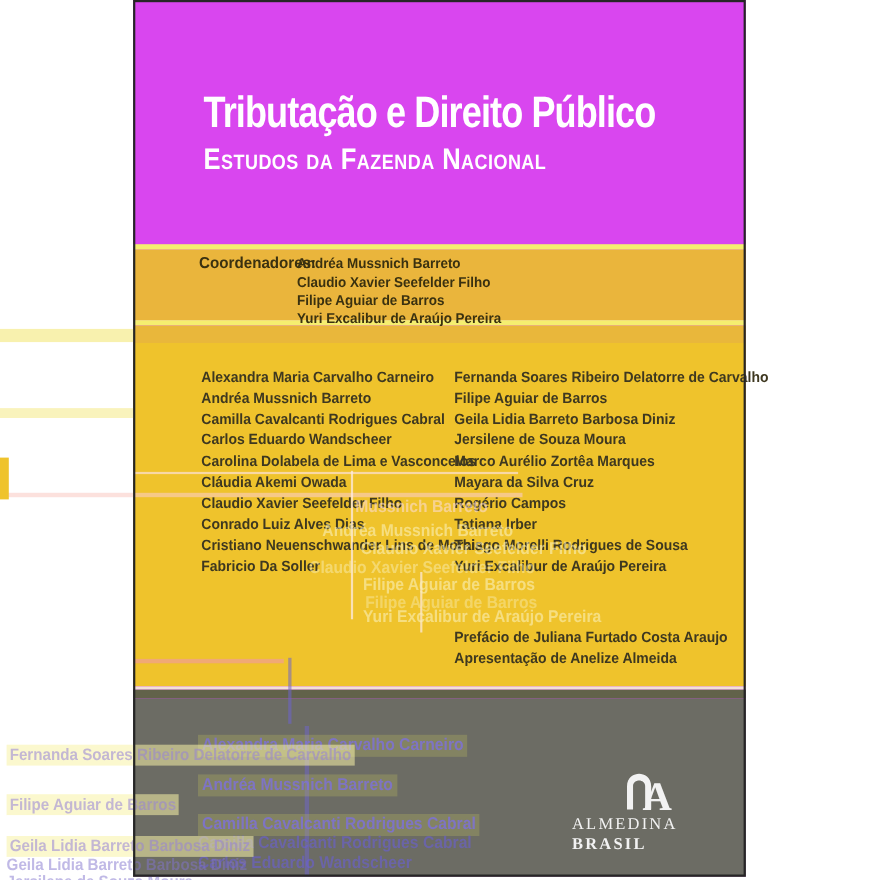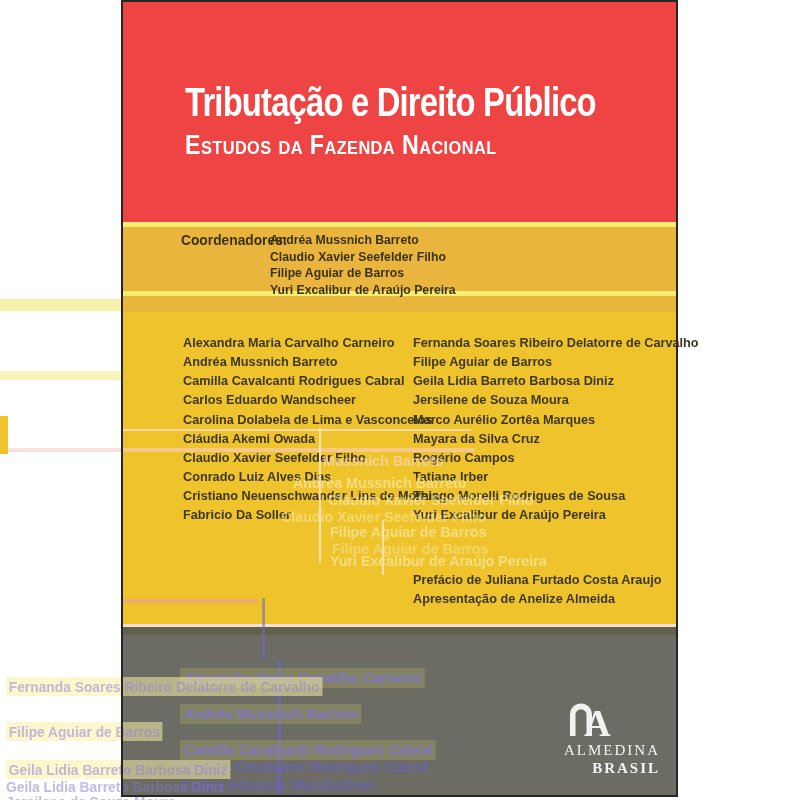--- a/index.html
+++ b/index.html
@@ -2,21 +2,21 @@
 <html><head>
 <meta charset="utf-8">
 <style>
   html,body{margin:0;padding:0;}
   body{
     width:800px;height:800px;position:relative;overflow:hidden;
     background:#ffffff;
     font-family:"Liberation Sans",sans-serif;
   }
   
-  .cover{position:absolute;left:121px;top:0;width:557px;height:797px;background:#ef4444;}
+  .cover{position:absolute;left:121px;top:0;width:557px;height:797px;background:#d946ef;}
   .cover-border{position:absolute;left:121px;top:0;width:557px;height:797px;border:2px solid #262626;box-sizing:border-box;pointer-events:none;z-index:6;}
   .sec{position:absolute;left:0;right:0;}
   .sep-line{background:#F5EE70;}
   .coord-band{background:#EAB53C;}
   .yellow-main{background:linear-gradient(#E9B73B 0 16px,#EFC32C 16px);}
   .pink-line{background:#F2DFDA;}
   .olive-line{background:#62624A;}
   .bottom-gray{background:#6C6C64;}
   
   .title{
@@ -47,21 +47,21 @@
   .authors-left{left:62px;}
   .authors-right{left:292px;}
   .preface{
     position:absolute;left:292px;top:570px;font-size:13.5px;font-weight:bold;
     line-height:19px;color:#3E3820;white-space:nowrap;
     transform:scaleX(0.94);transform-origin:left top;
   }
   
   .logo-glyph{position:absolute;left:446px;top:702px;width:46px;height:36px;}
   .logo-name,.logo-country{
-    position:absolute;left:399px;width:140px;text-align:right;color:#F2F2F2;
+    position:absolute;left:399px;width:140px;text-align:left;color:#F2F2F2;
     font-family:"Liberation Serif",serif;font-size:15px;letter-spacing:2px;white-space:nowrap;
   }
   .logo-name{top:742px;}
   .logo-country{top:760px;font-weight:bold;}
   
   .ghost{position:absolute;z-index:5;font-weight:bold;white-space:nowrap;
          transform:scaleX(0.92);transform-origin:left top;}
   .g-margin{font-size:15px;color:rgba(150,130,215,0.55);background:rgba(248,242,165,0.55);padding:1px 3px;}
   .g-margin-plain{font-size:15px;color:rgba(130,115,205,0.5);}
   .g-gray{font-size:15.5px;color:rgba(125,112,220,0.8);background:rgba(185,185,95,0.3);padding:1px 4px;}

